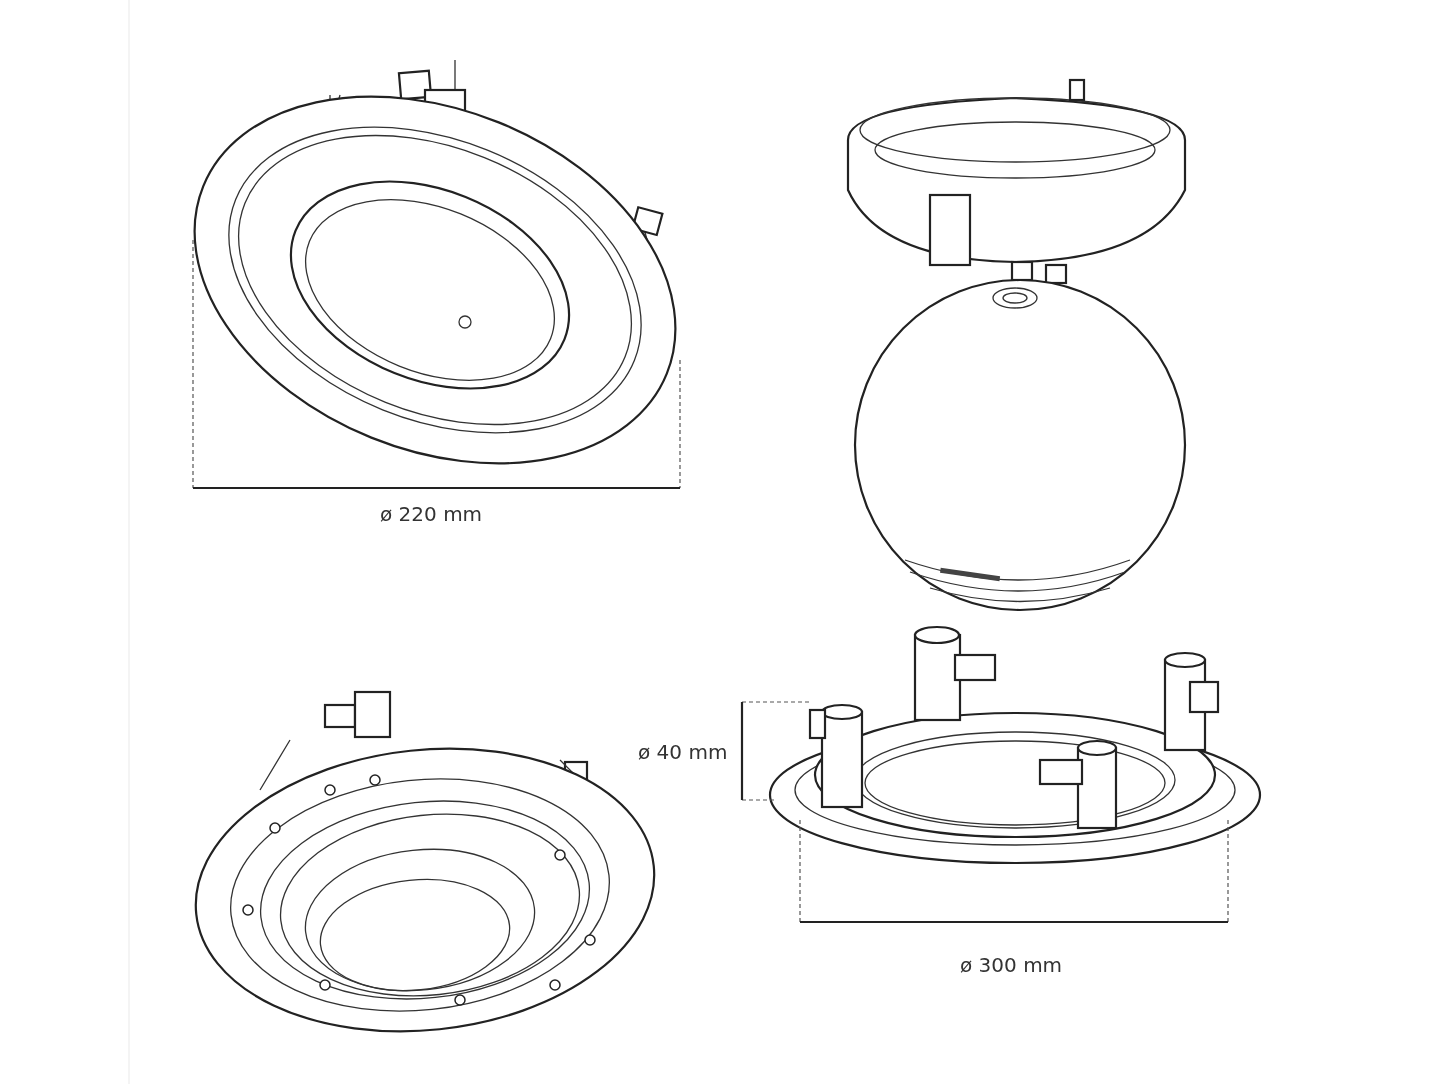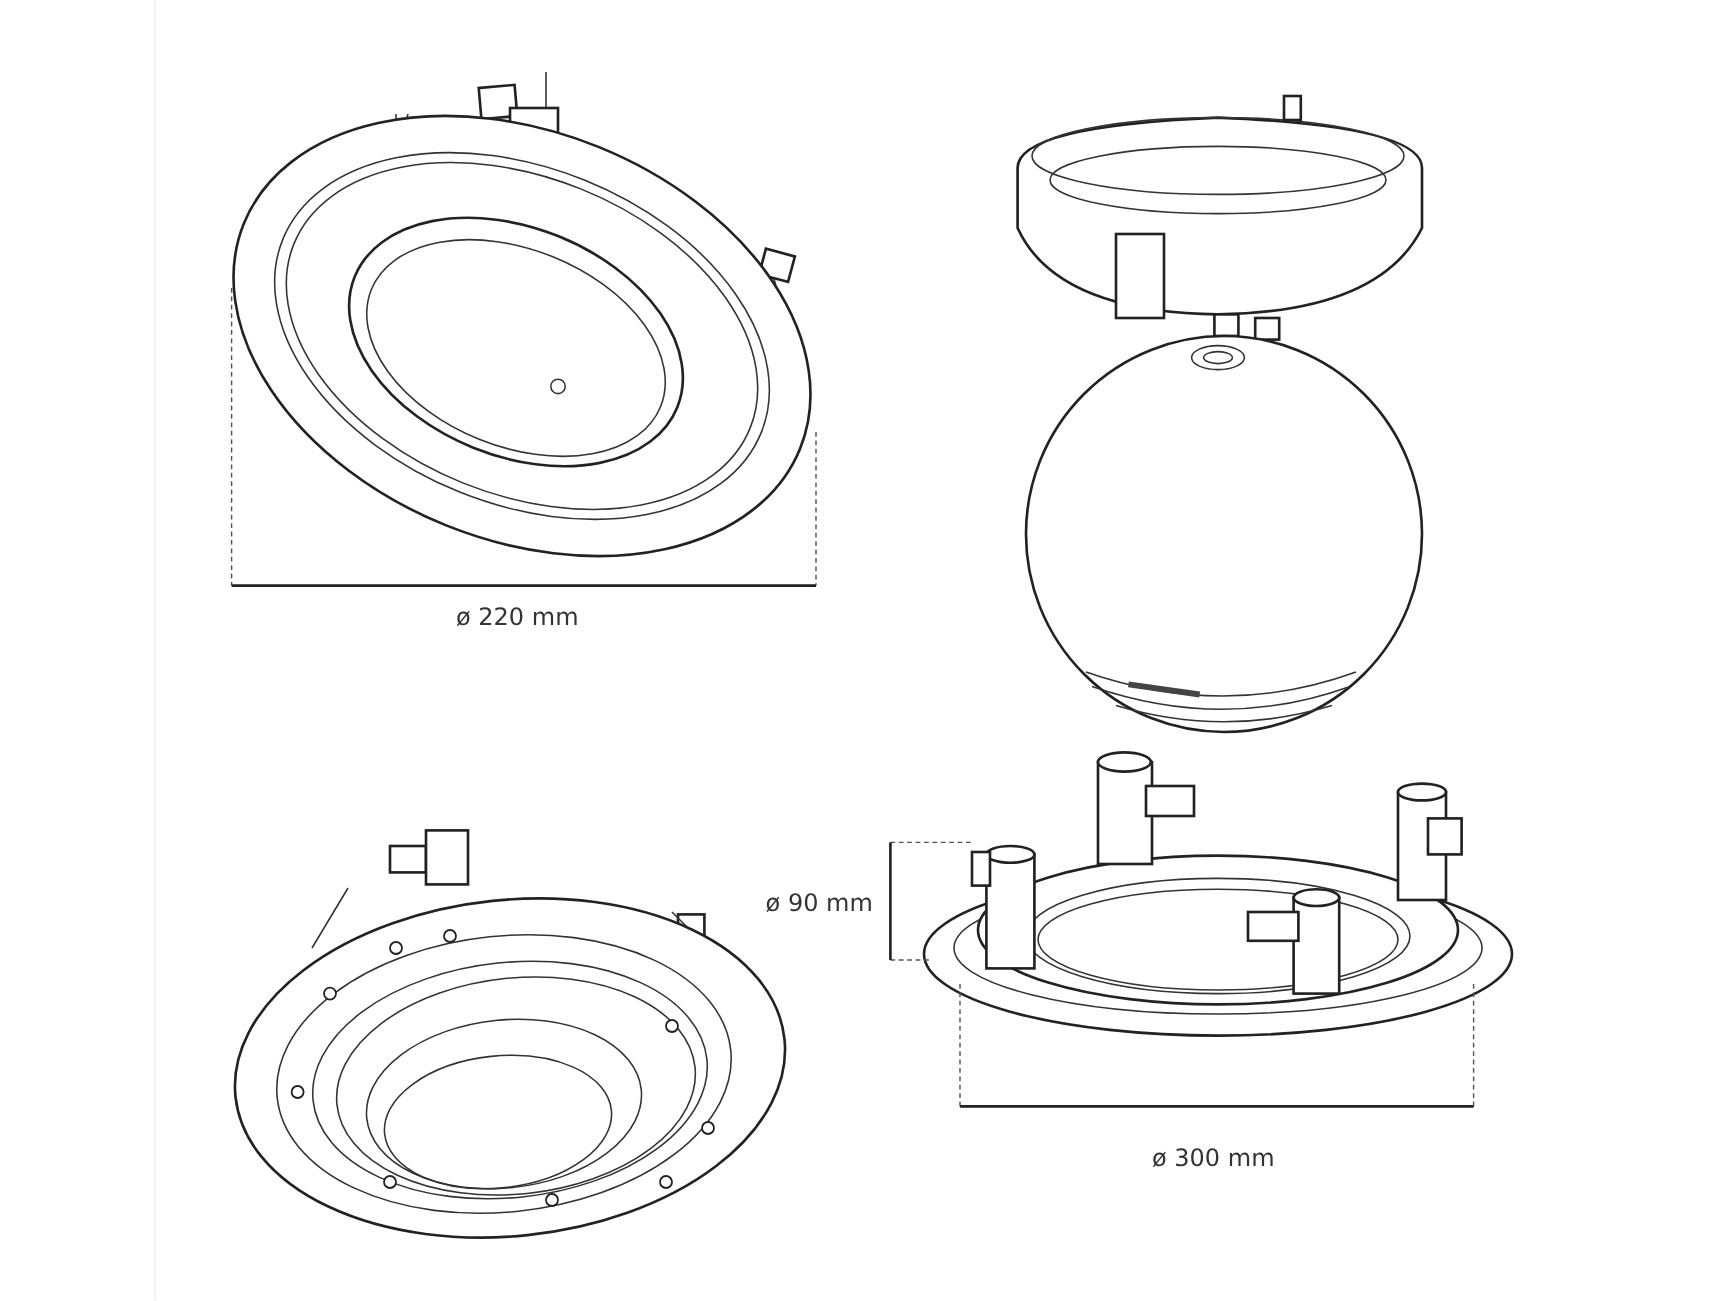--- a/index.html
+++ b/index.html
@@ -97,14 +97,14 @@
     <line class="d" x1="742" y1="702" x2="810" y2="702"></line>
     <line class="d" x1="742" y1="800" x2="775" y2="800"></line>
     <line class="dim" x1="742" y1="702" x2="742" y2="800"></line>
     <line class="d" x1="800" y1="820" x2="800" y2="922"></line>
     <line class="d" x1="1228" y1="820" x2="1228" y2="922"></line>
     <line class="dim" x1="800" y1="922" x2="1228" y2="922"></line>
   </g>
 </svg>
 
 <div class="lbl" style="left:380px;top:502px;">ø 220 mm</div>
-<div class="lbl" style="left:638px;top:740px;">ø 90 mm</div>
+<div class="lbl" style="left:638px;top:740px;">ø 40 mm</div>
 <div class="lbl" style="left:960px;top:953px;">ø 300 mm</div>
 
 </body></html>

